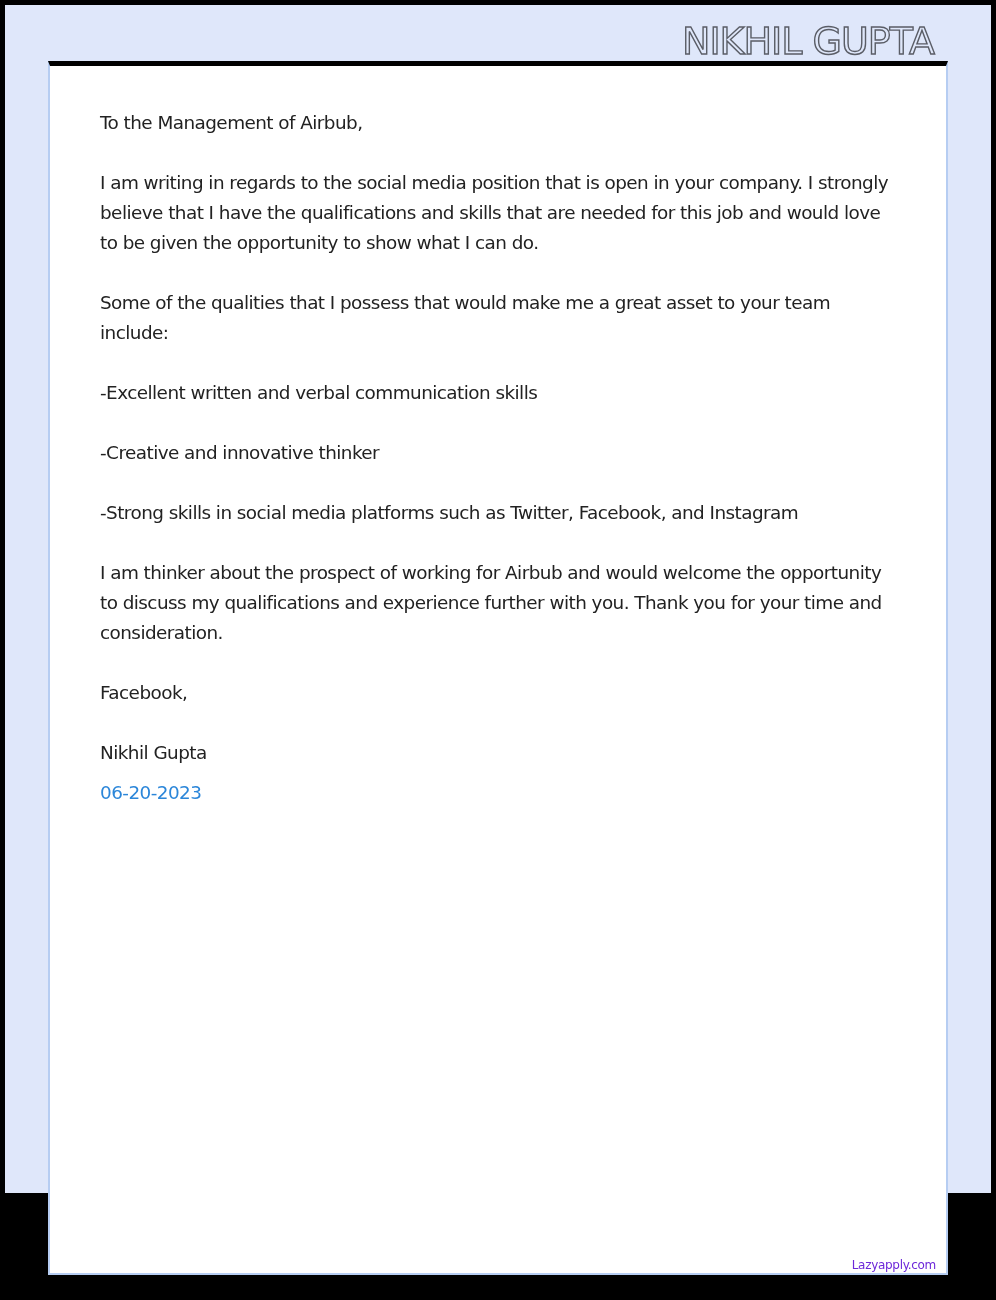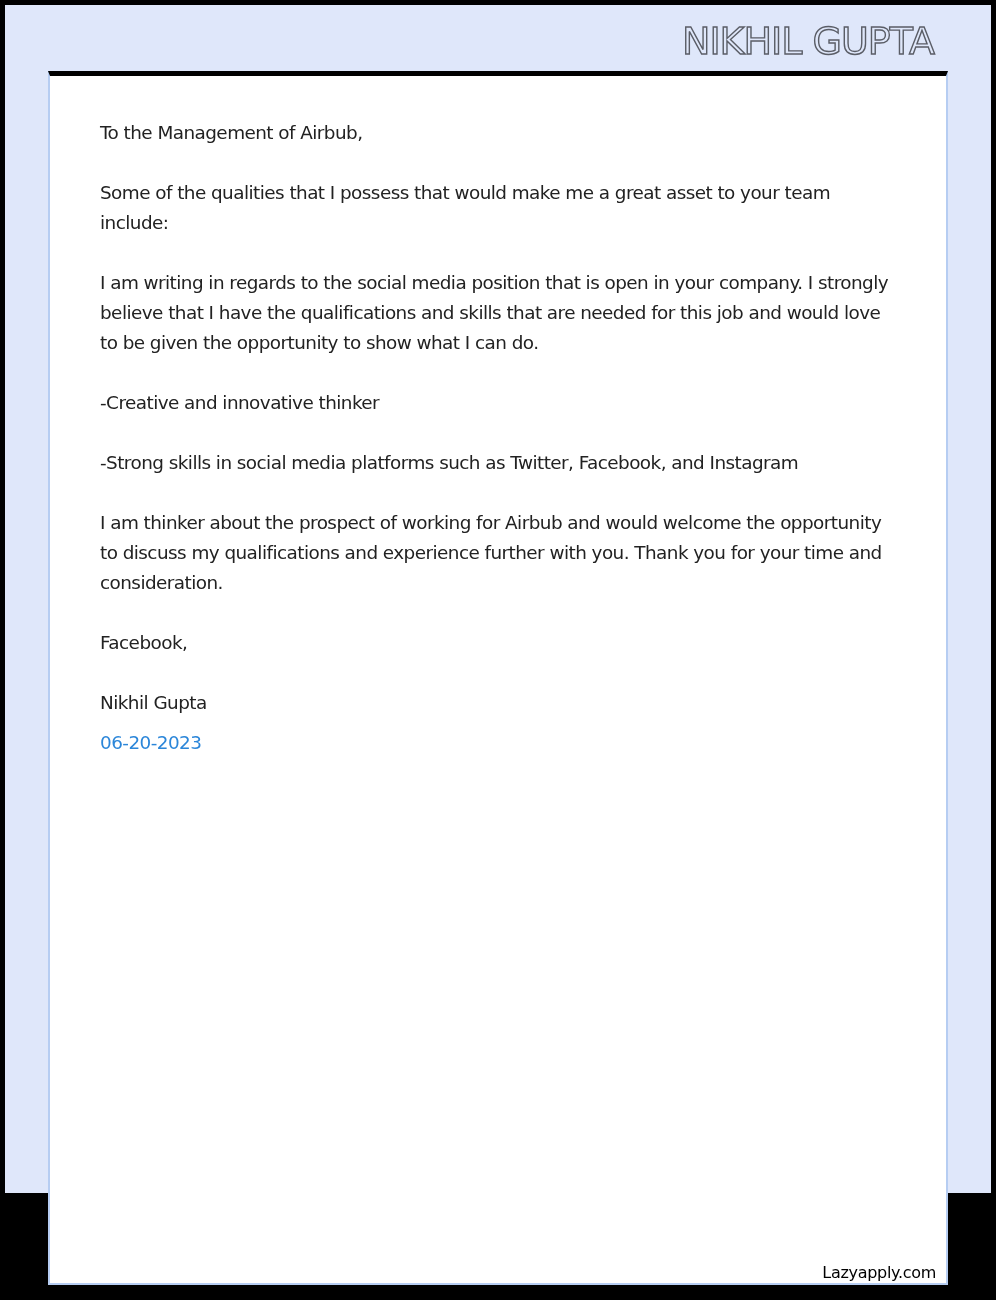--- a/index.html
+++ b/index.html
@@ -22,21 +22,21 @@
       top: 12px;
       font-family: "DejaVu Sans", sans-serif;
       font-size: 38px;
       letter-spacing: -1px;
       color: #dfe7fa;
       -webkit-text-stroke: 1.4px #5a5d66;
       line-height: 48px;
     }
     .page {
       position: absolute;
-      left: 43px; top: 66px;
+      left: 43px; top: 56px;
       width: 896px; height: 1207px;
       background: #ffffff;
       border-top: 5px solid #000;
       border-left: 2px solid #b6cdf2;
       border-right: 2px solid #b6cdf2;
       border-bottom: 2px solid #b6cdf2;
     }
     .letter {
       position: absolute;
       left: 50px; top: 42px;
@@ -46,36 +46,37 @@
       color: #222;
       font-family: "DejaVu Sans", sans-serif;
       letter-spacing: -0.55px;
     }
     .letter p { margin: 0 0 30px 0; }
     .letter p.tight { margin-bottom: 10px; }
     .date { color: #2b86d9; margin: 0; }
     .footer {
       position: absolute;
       right: 10px; bottom: 1px;
-      font-size: 16px;
-      color: #000000;
+      font-size: 12px;
+      color: #6d28d9;
       letter-spacing: -0.3px;
     }
   </style>
 </head>
 <body>
 
 <div class="frame">
   <div class="header-name">NIKHIL GUPTA</div>
 
   <div class="page">
     <div class="letter">
       <p>To the Management of Airbub,</p>
+      <p>I am writing in regards to the social media position that is open in your company. I strongly believe that I have the qualifications and skills that are needed for this job and would love to be given the opportunity to show what I can do.</p>
       <p>Some of the qualities that I possess that would make me a great asset to your team include:</p>
-      <p>I am writing in regards to the social media position that is open in your company. I strongly believe that I have the qualifications and skills that are needed for this job and would love to be given the opportunity to show what I can do.</p>
+      <p>-Excellent written and verbal communication skills</p>
       <p>-Creative and innovative thinker</p>
       <p>-Strong skills in social media platforms such as Twitter, Facebook, and Instagram</p>
       <p>I am thinker about the prospect of working for Airbub and would welcome the opportunity to discuss my qualifications and experience further with you. Thank you for your time and consideration.</p>
       <p>Facebook,</p>
       <p class="tight">Nikhil Gupta</p>
       <p class="date">06-20-2023</p>
     </div>
     <div class="footer">Lazyapply.com</div>
   </div>
 </div>

